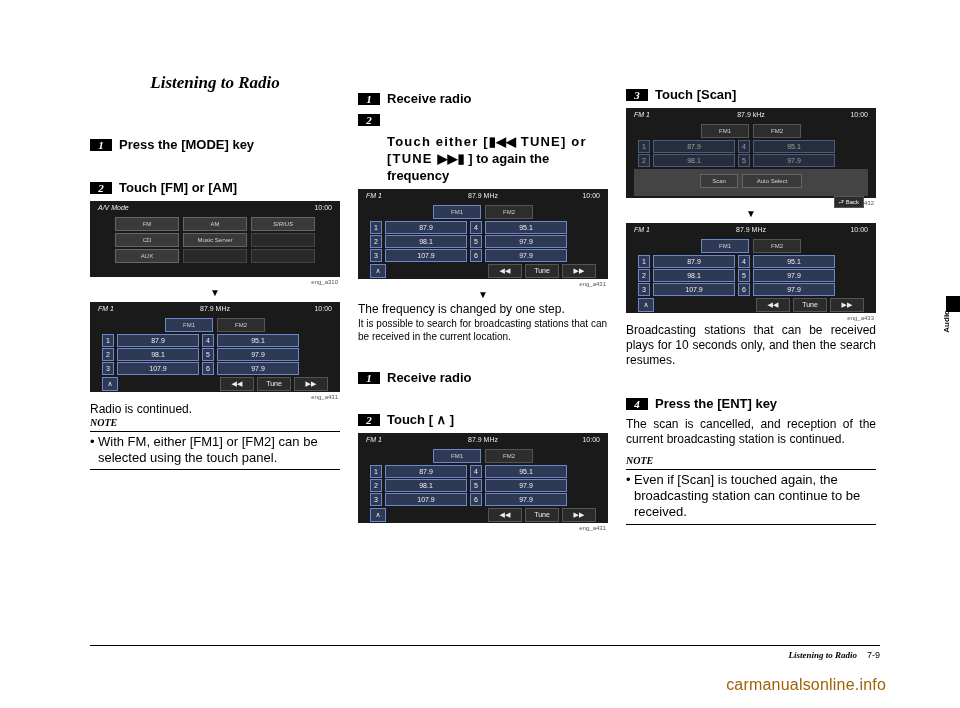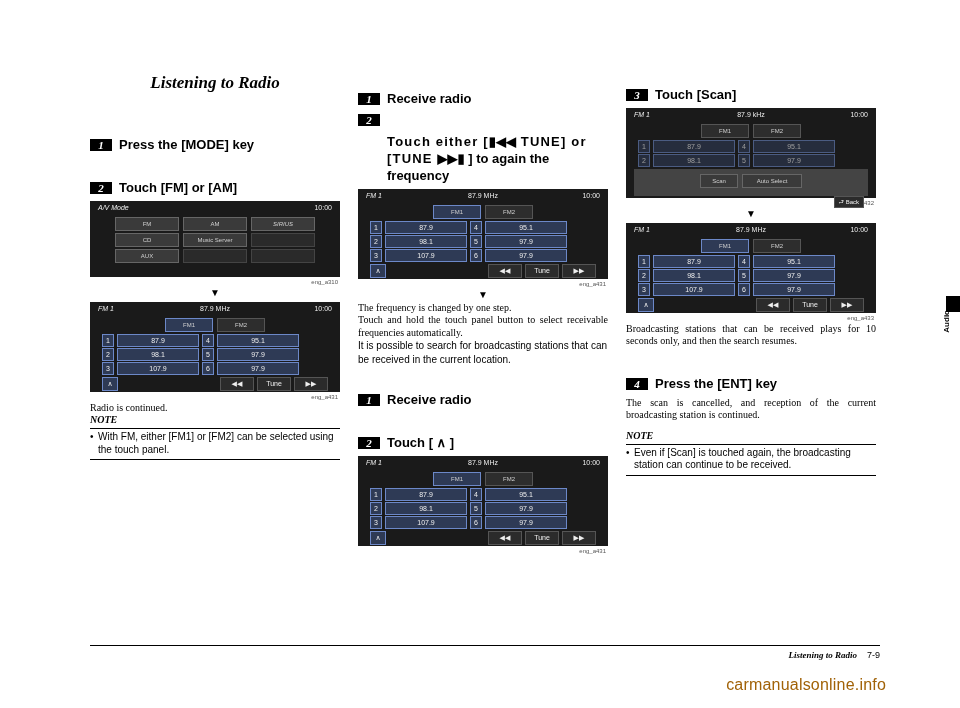--- a/index.html
+++ b/index.html
@@ -69,25 +69,25 @@
     width: 12px; text-align: center; background:#2e3a55; border:1px solid #6c88c8; padding:2px 0;
   }
   .presetrow .pval {
     width: 82px; text-align: center; background:#2e3a55; border:1px solid #6c88c8; padding:2px 0;
   }
   .tune { display:flex; justify-content:center; gap:3px; margin-top:2px; }
   .tune .tb { background:#2b2b2b; border:1px solid #555; width:34px; text-align:center; padding:2px 0; }
   .sirius { font-style: italic; font-size:6px; }
   .img-cap { font-size: 6px; text-align: right; color: #555; margin: 1px 2px 2px 0; }
   .arrow-down { text-align: center; font-size: 10px; margin: 0 0 2px 0; }
-  .small-text { font-size: 10px; line-height: 1.25; font-family: Liberation Serif, serif; }
+  .small-text { font-size: 12px; line-height: 1.25; }
   .note-hr { border: none; border-top: 0.5px solid #000; margin: 3px 0 2px 0; }
   .note-label { font-family: "Times New Roman", serif; font-style: italic; font-weight: bold; font-size: 10px; }
   ul.note-ul { list-style: none; padding: 0; margin: 1px 0; }
-  ul.note-ul li { position: relative; padding-left: 8px; font-size: 10px; line-height: 1.25; }
+  ul.note-ul li { position: relative; padding-left: 8px; font-size: 13px; line-height: 1.25; }
   ul.note-ul li::before { content: "•"; position: absolute; left: 0; top: 0; }
   .section-bar {
     background: #e2e2e2;
     font-weight: bold;
     font-size: 11px;
     text-align: center;
     padding: 4px 0;
     margin: 4px 0 8px 0;
   }
   .side-tab {
@@ -253,21 +253,20 @@
             <div class="tb">◀◀</div>
             <div class="tb">Tune</div>
             <div class="tb">▶▶</div>
           </div>
       </div>
     </div>
     <div class="img-cap">eng_a431</div>
 
     <div class="arrow-down">▼</div>
     <div class="small-text">The frequency is changed by one step.</div>
-    <div class="small-text" style="text-align:justify;">Touch and hold the touch panel button to select receivable frequencies automatically.</div>
 
     <div style="font-size:10px; line-height:1.35; margin-bottom:6px;">It is possible to search for broadcasting stations that can be received in the current location.</div>
 
     <div class="step">
       <span class="stepnum">1</span>
       <span class="steptxt">Receive radio</span>
     </div>
     <div class="step">
       <span class="stepnum">2</span>
       <span class="steptxt">

